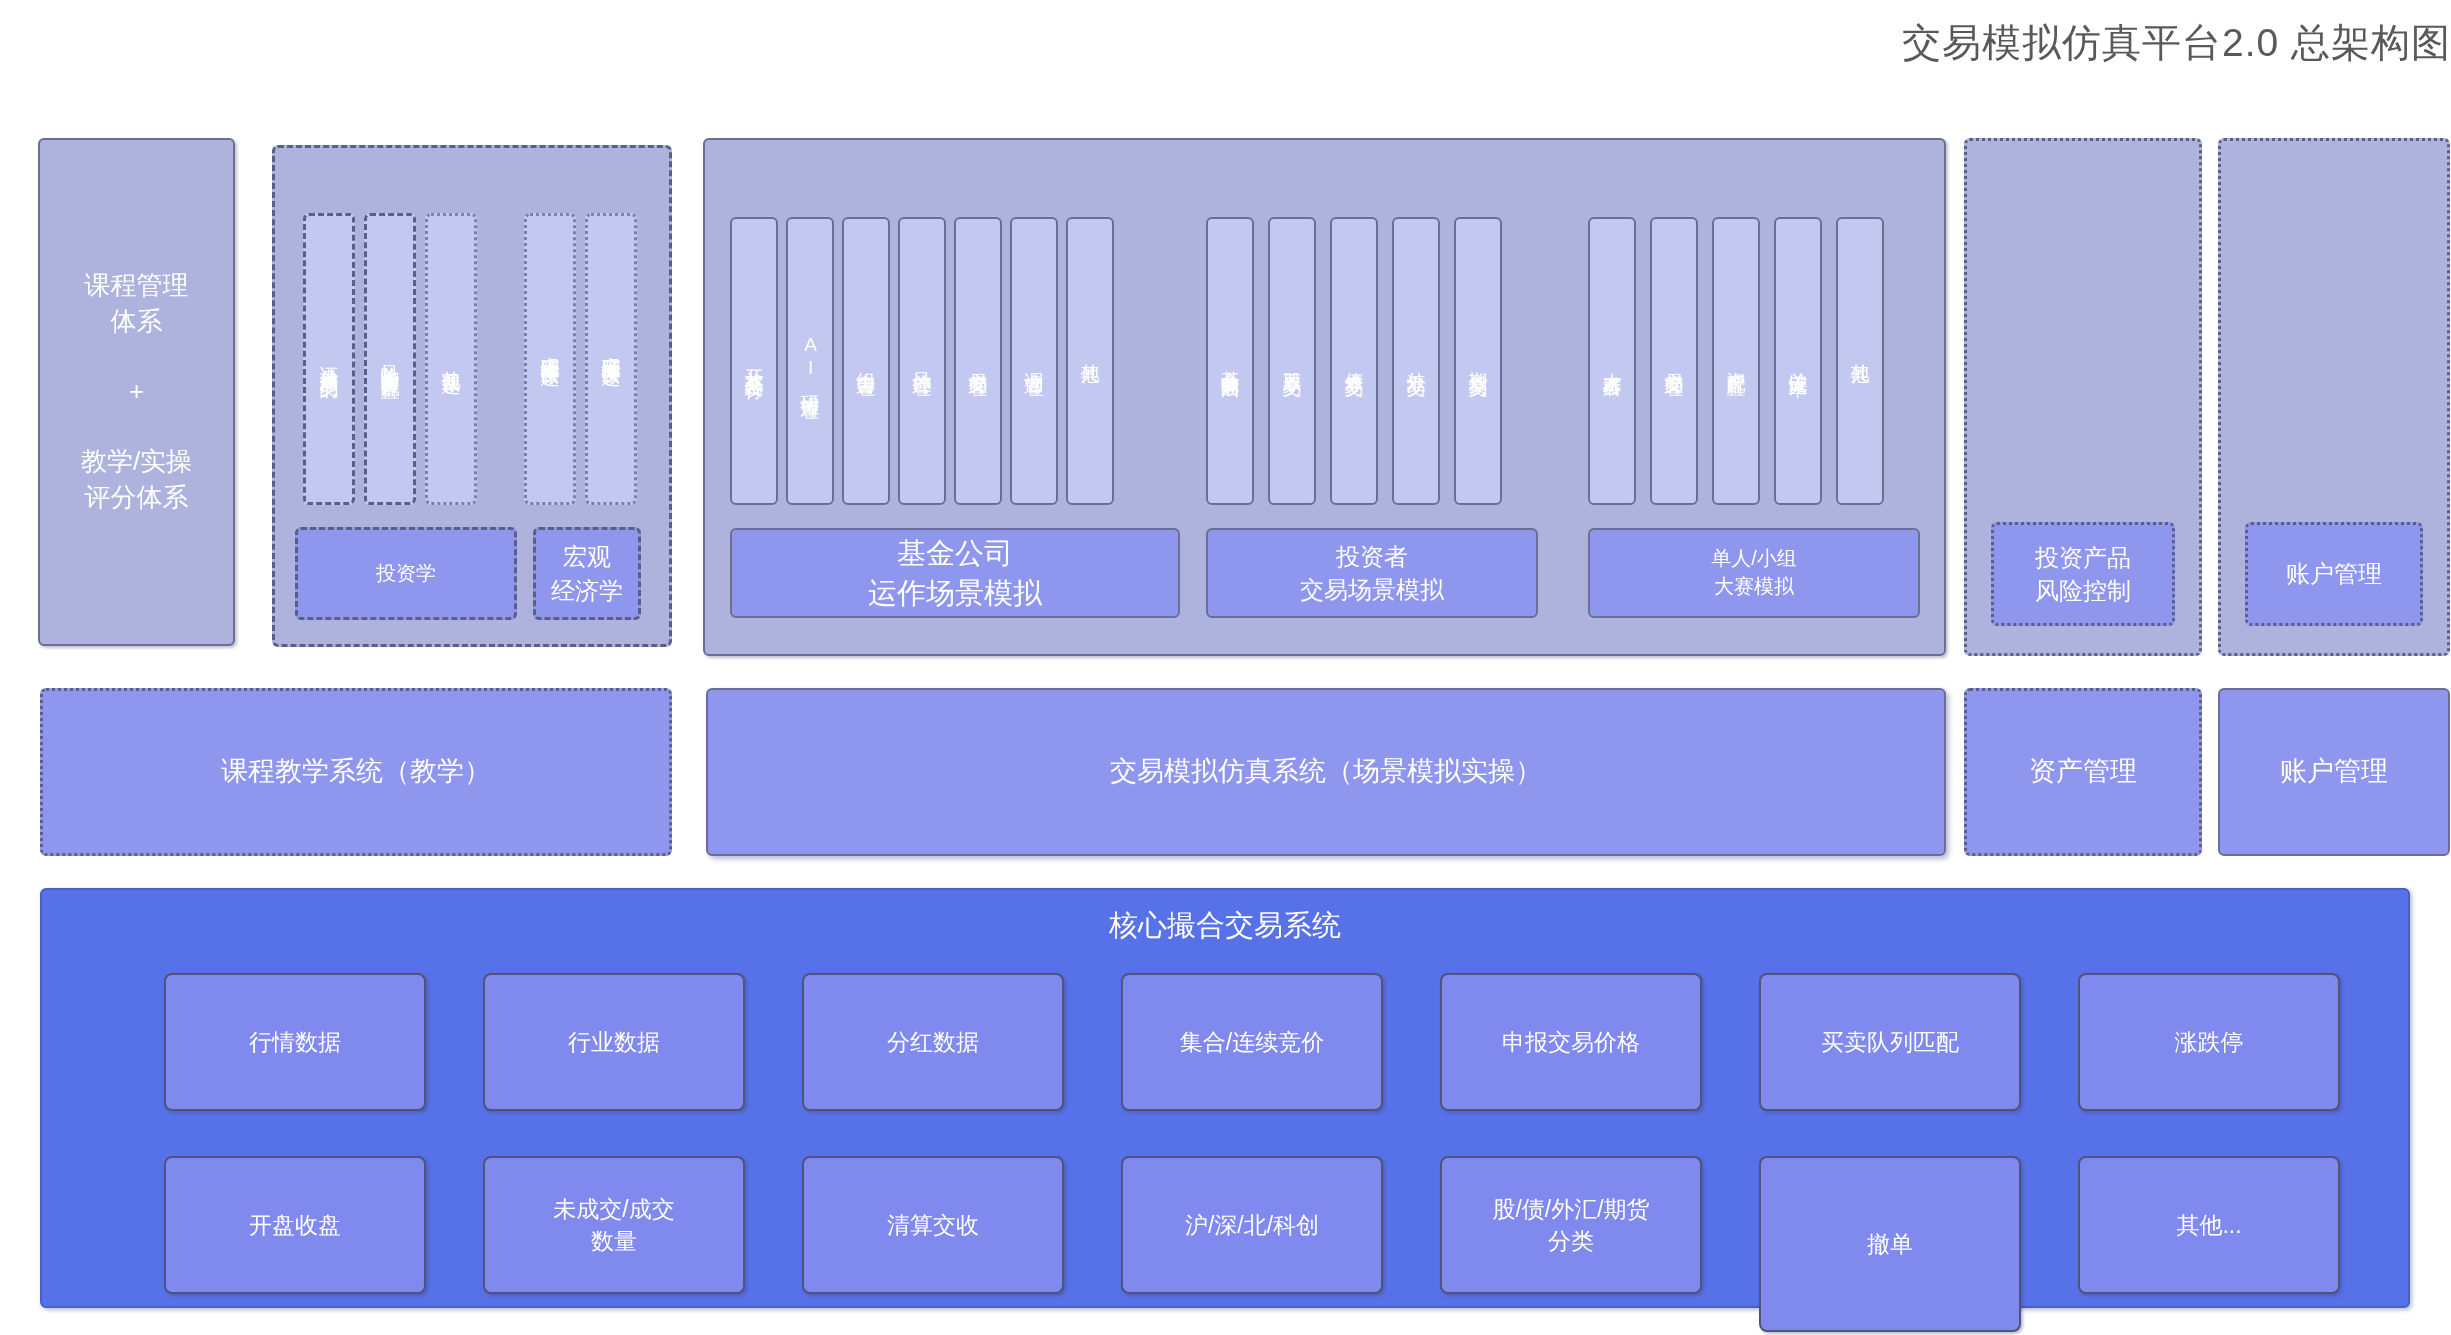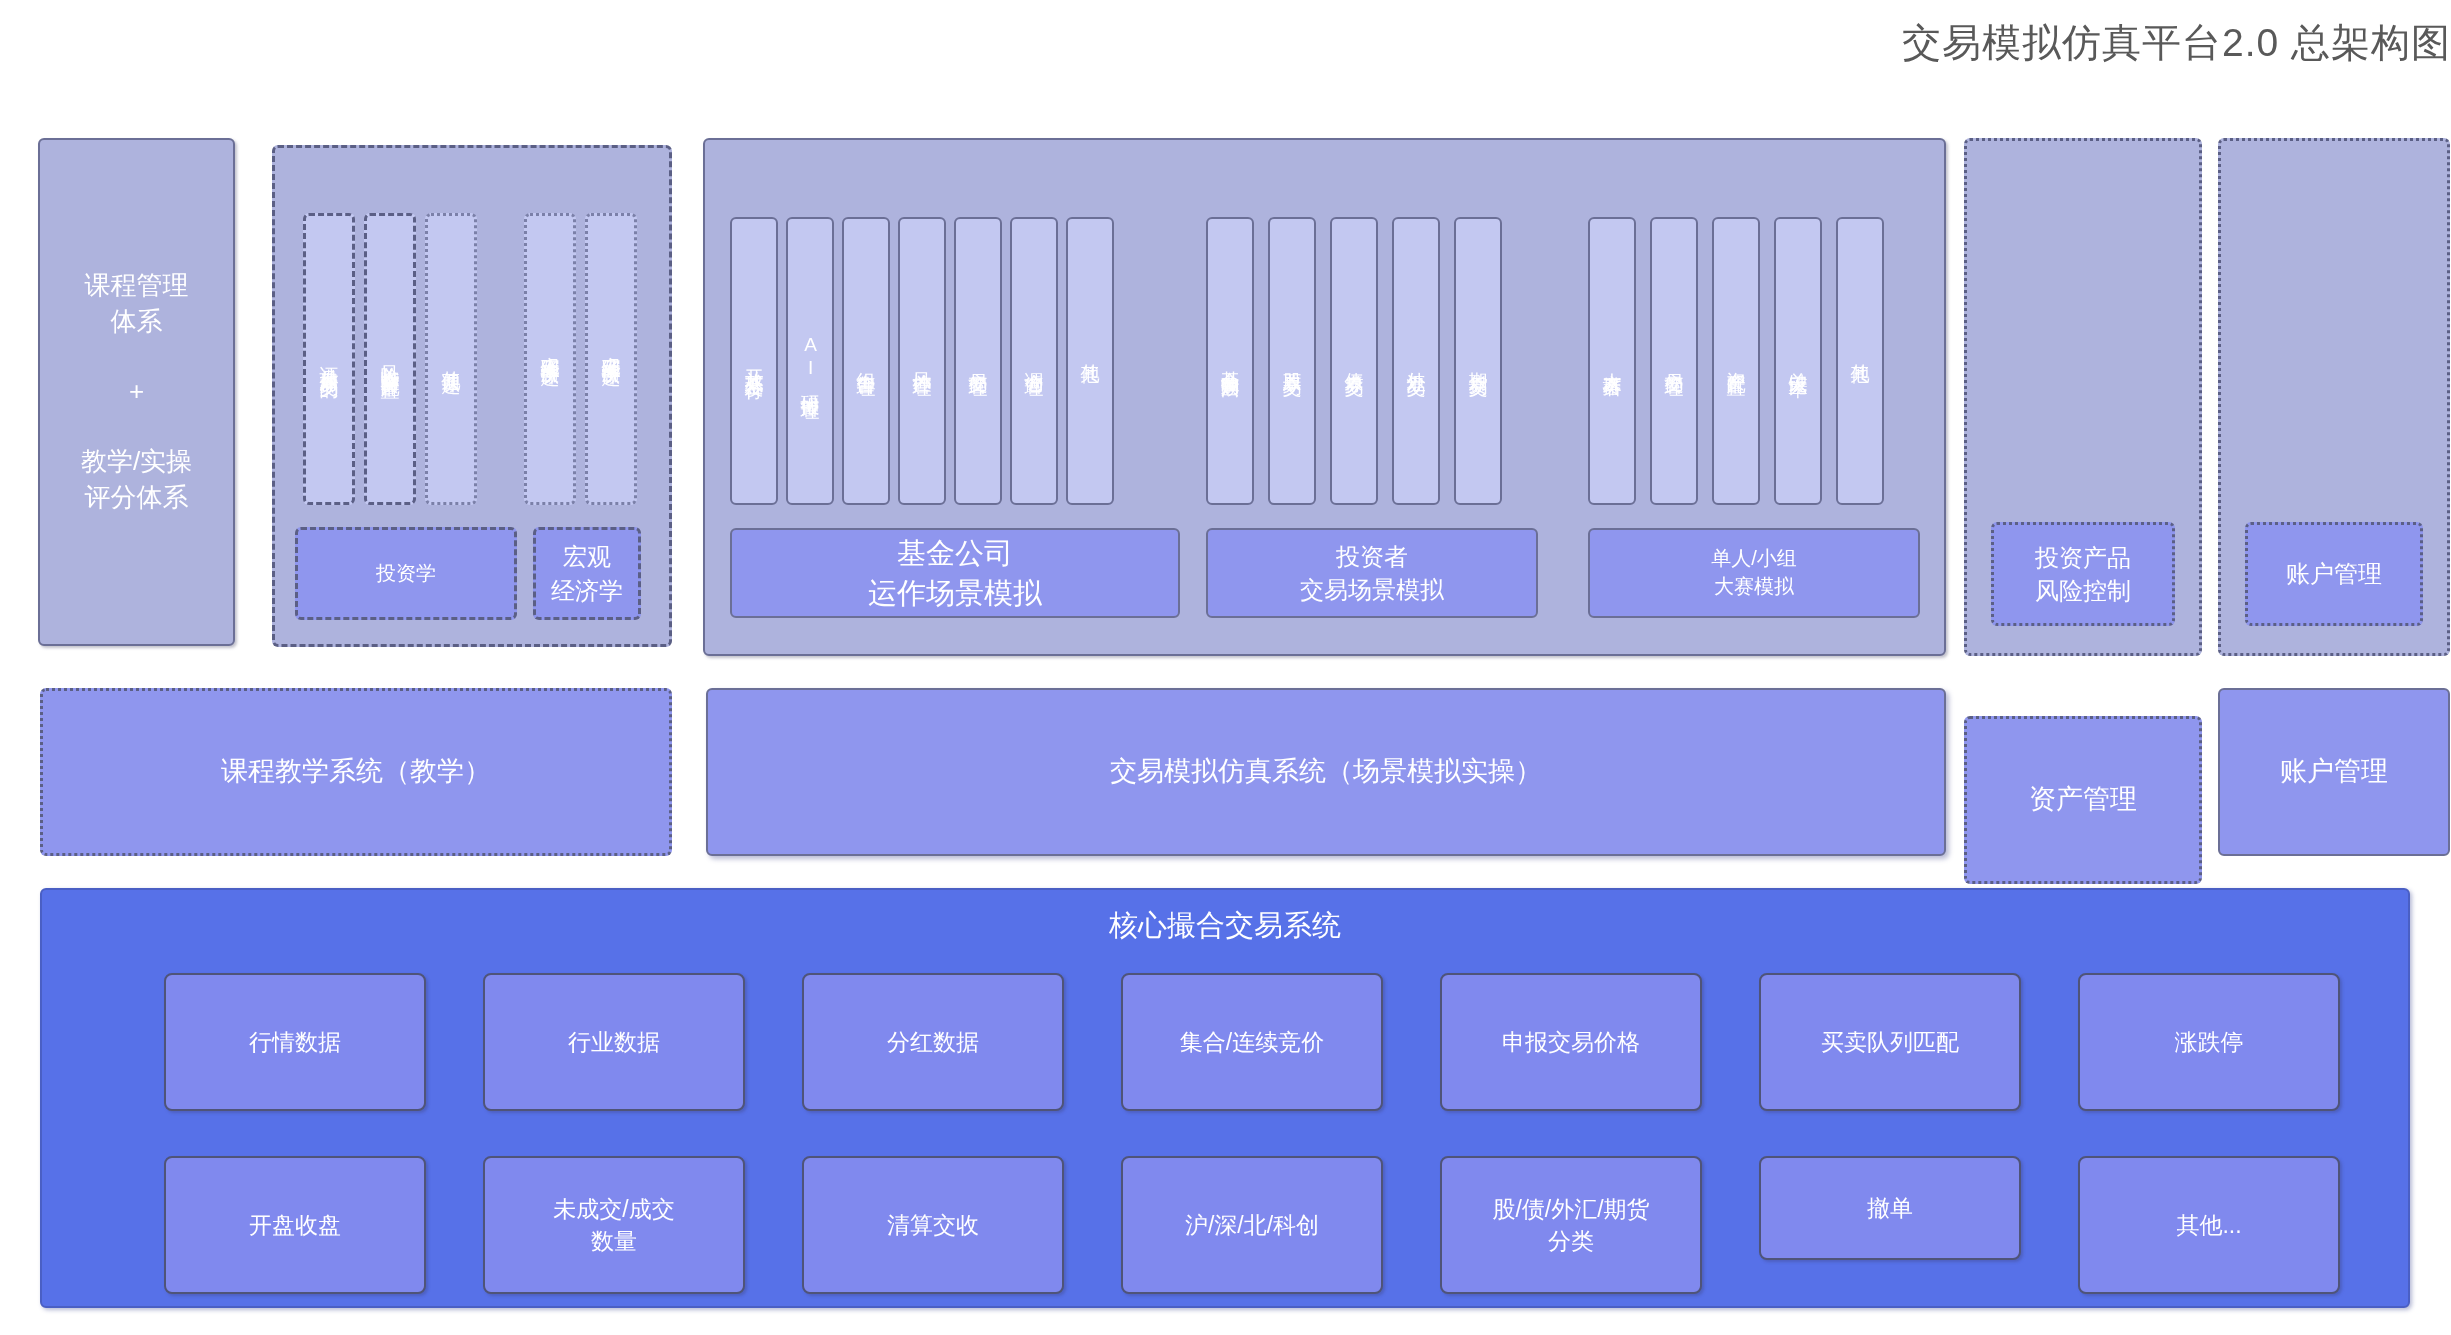--- a/index.html
+++ b/index.html
@@ -144,21 +144,21 @@
     <div>风险控制</div>
   </div>
 
   <div class="box dotted-dark" style="left:2218px; top:138px; width:232px; height:518px; display:block;"></div>
   <div class="box dotted-mid" style="left:2245px; top:522px; width:178px; height:104px; font-size:24px;">账户管理</div>
 
   <div class="box dotted-mid" style="left:40px; top:688px; width:632px; height:168px; font-size:27px; border:3px dotted #5b5f85;">课程教学系统（教学）</div>
 
   <div class="box solid-mid" style="left:706px; top:688px; width:1240px; height:168px; font-size:27px; box-shadow:3px 3px 5px rgba(80,85,150,.4);">交易模拟仿真系统（场景模拟实操）</div>
 
-  <div class="box dotted-mid" style="left:1964px; top:688px; width:238px; height:168px; font-size:27px; border:3px dotted #5b5f85;margin-top:28px;">资产管理</div>
+  <div class="box dotted-mid" style="left:1964px; top:688px; width:238px; height:168px; font-size:27px; border:3px dotted #5b5f85;">资产管理</div>
 
   <div class="box solid-mid" style="left:2218px; top:688px; width:232px; height:168px; font-size:27px;">账户管理</div>
 
   <div class="core">
     <div class="core-title">核心撮合交易系统</div>
 
     <div class="core-card" style="left:122px; top:83px; width:262px; height:138px;">行情数据</div>
     <div class="core-card" style="left:441px; top:83px; width:262px; height:138px;">行业数据</div>
     <div class="core-card" style="left:760px; top:83px; width:262px; height:138px;">分红数据</div>
     <div class="core-card" style="left:1079px; top:83px; width:262px; height:138px;">集合/连续竞价</div>
@@ -166,17 +166,17 @@
     <div class="core-card" style="left:1398px; top:83px; width:262px; height:138px;">申报交易价格</div>
     <div class="core-card" style="left:2036px; top:83px; width:262px; height:138px;">涨跌停</div>
 
     <div class="core-card" style="left:122px; top:266px; width:262px; height:138px; white-space:pre-line;">开盘收盘</div>
     <div class="core-card" style="left:441px; top:266px; width:262px; height:138px; white-space:pre-line;">未成交/成交
 数量</div>
     <div class="core-card" style="left:760px; top:266px; width:262px; height:138px; white-space:pre-line;">清算交收</div>
     <div class="core-card" style="left:1079px; top:266px; width:262px; height:138px; white-space:pre-line;">沪/深/北/科创</div>
     <div class="core-card" style="left:1398px; top:266px; width:262px; height:138px; white-space:pre-line;">股/债/外汇/期货
 分类</div>
-    <div class="core-card" style="left:1717px; top:266px; width:262px; height:104px; white-space:pre-line;">撤单</div>
+    <div class="core-card" style="left:1717px; top:266px; width:262px; height:176px; white-space:pre-line;">撤单</div>
     <div class="core-card" style="left:2036px; top:266px; width:262px; height:138px; white-space:pre-line;">其他...</div>
   </div>
 
 </div>
 
 </body></html>

